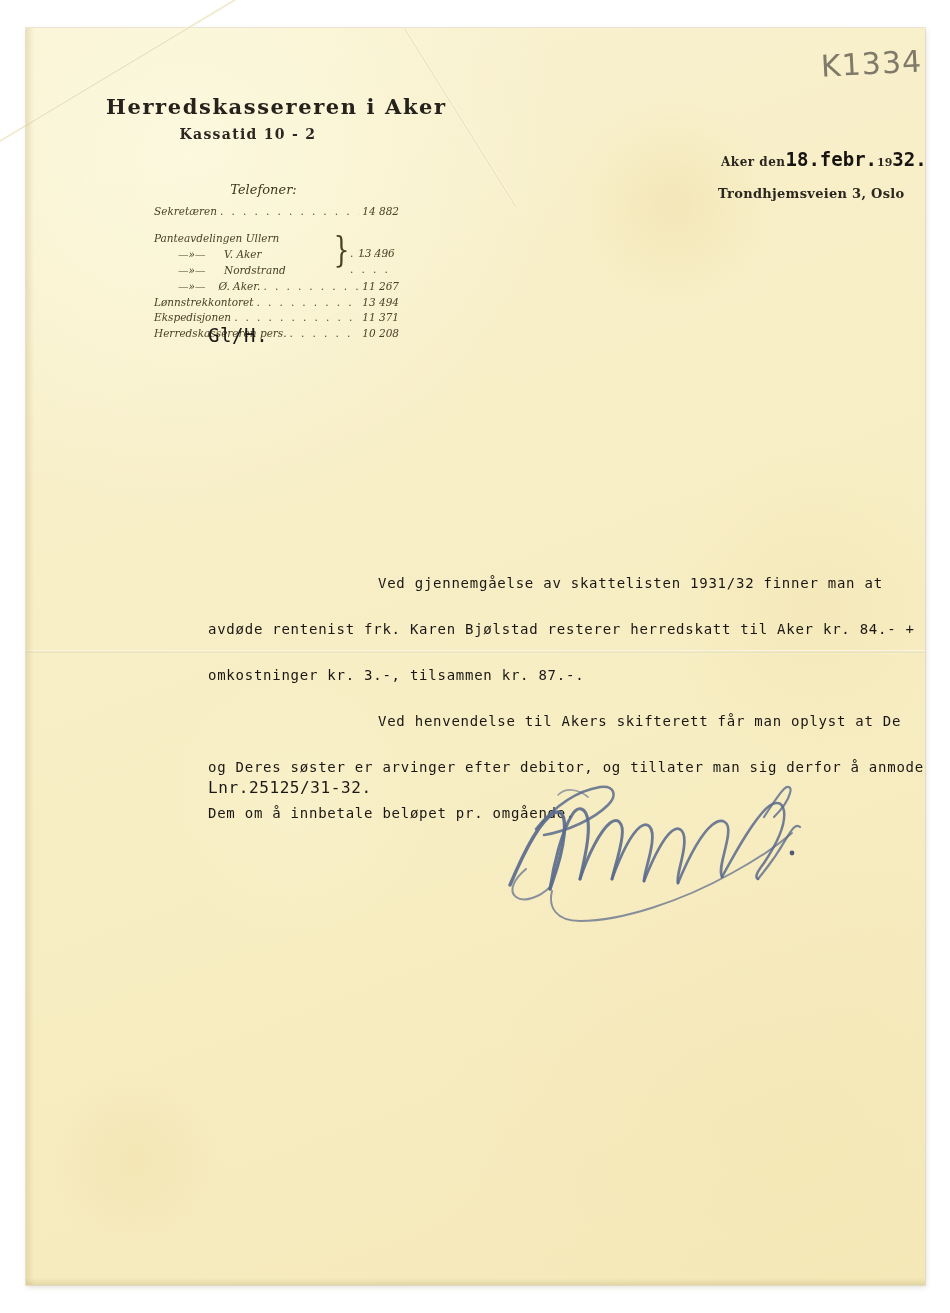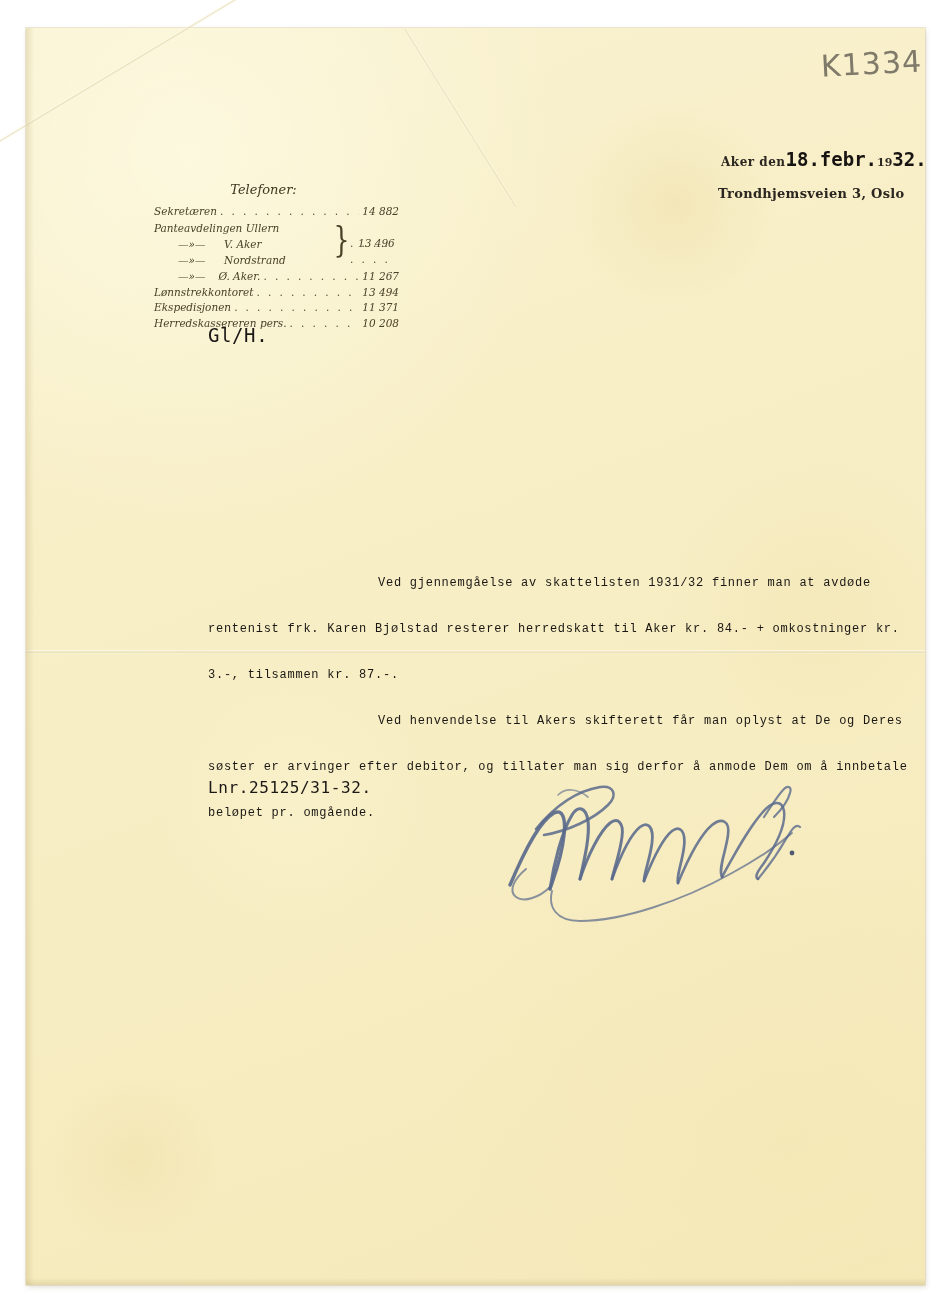--- a/index.html
+++ b/index.html
@@ -157,21 +157,21 @@
     letter-spacing: 2.4px;
     font-style: normal;
     color: #5b5033;
   }
   .ph-num { flex: 0 0 auto; }
   .ph-indent { padding-left: 24px; }
   .ph-ditto { display: inline-block; width: 46px; }
   
   #brace-group {
     position: relative;
-    margin-top: 1px;
+    margin-top: 11px;
   }
   .brace-rows { width: 182px; }
   .brace-mark {
     position: absolute;
     left: 176px;
     top: -2px;
     font-family: "DejaVu Serif", serif;
     font-size: 36px;
     font-style: normal;
     line-height: 42px;
@@ -255,24 +255,23 @@
     letter-spacing: 0.8px;
     line-height: 46px;
   }
   #addressee .addr-city { display: block; padding-left: 248px; }
 
   #body-text {
     position: absolute;
     left: 182px;
     top: 532px;
     width: 720px;
-    font-size: 12px;
+    font-size: 14px;
     letter-spacing: 0.75px;
     line-height: 46px;
-    font-family: Liberation Mono, monospace;
   }
   #body-text p { margin: 0; }
   #body-text .para-indent { text-indent: 170px; }
   #para-2 { margin-top: 0; }
 
   #lnr {
     position: absolute;
     left: 182px;
     top: 750px;
     font-size: 16px;
@@ -295,20 +294,24 @@
 <div id="sheet">
 
   <div class="crease-diag"></div>
   <div class="crease-diag2"></div>
   <div class="crease-horiz"></div>
   <div class="edge-shadow-left"></div>
   <div class="edge-shadow-bottom"></div>
 
   <div id="archive-mark">K1334</div>
 
+  <div id="letterhead">
+    <div id="org-name" class="fraktur">Herredskassereren i Aker</div>
+    <div id="office-hours" class="fraktur">Kassatid 10 - 2</div>
+  </div>
 
   <div id="phones">
     <div id="phones-title">Telefoner:</div>
 
     <div class="ph-row">
       <span class="ph-label">Sekretæren</span>
       <span class="ph-dots">. . . . . . . . . . . . . . . . . .</span>
       <span class="ph-num">14 882</span>
     </div>
 

